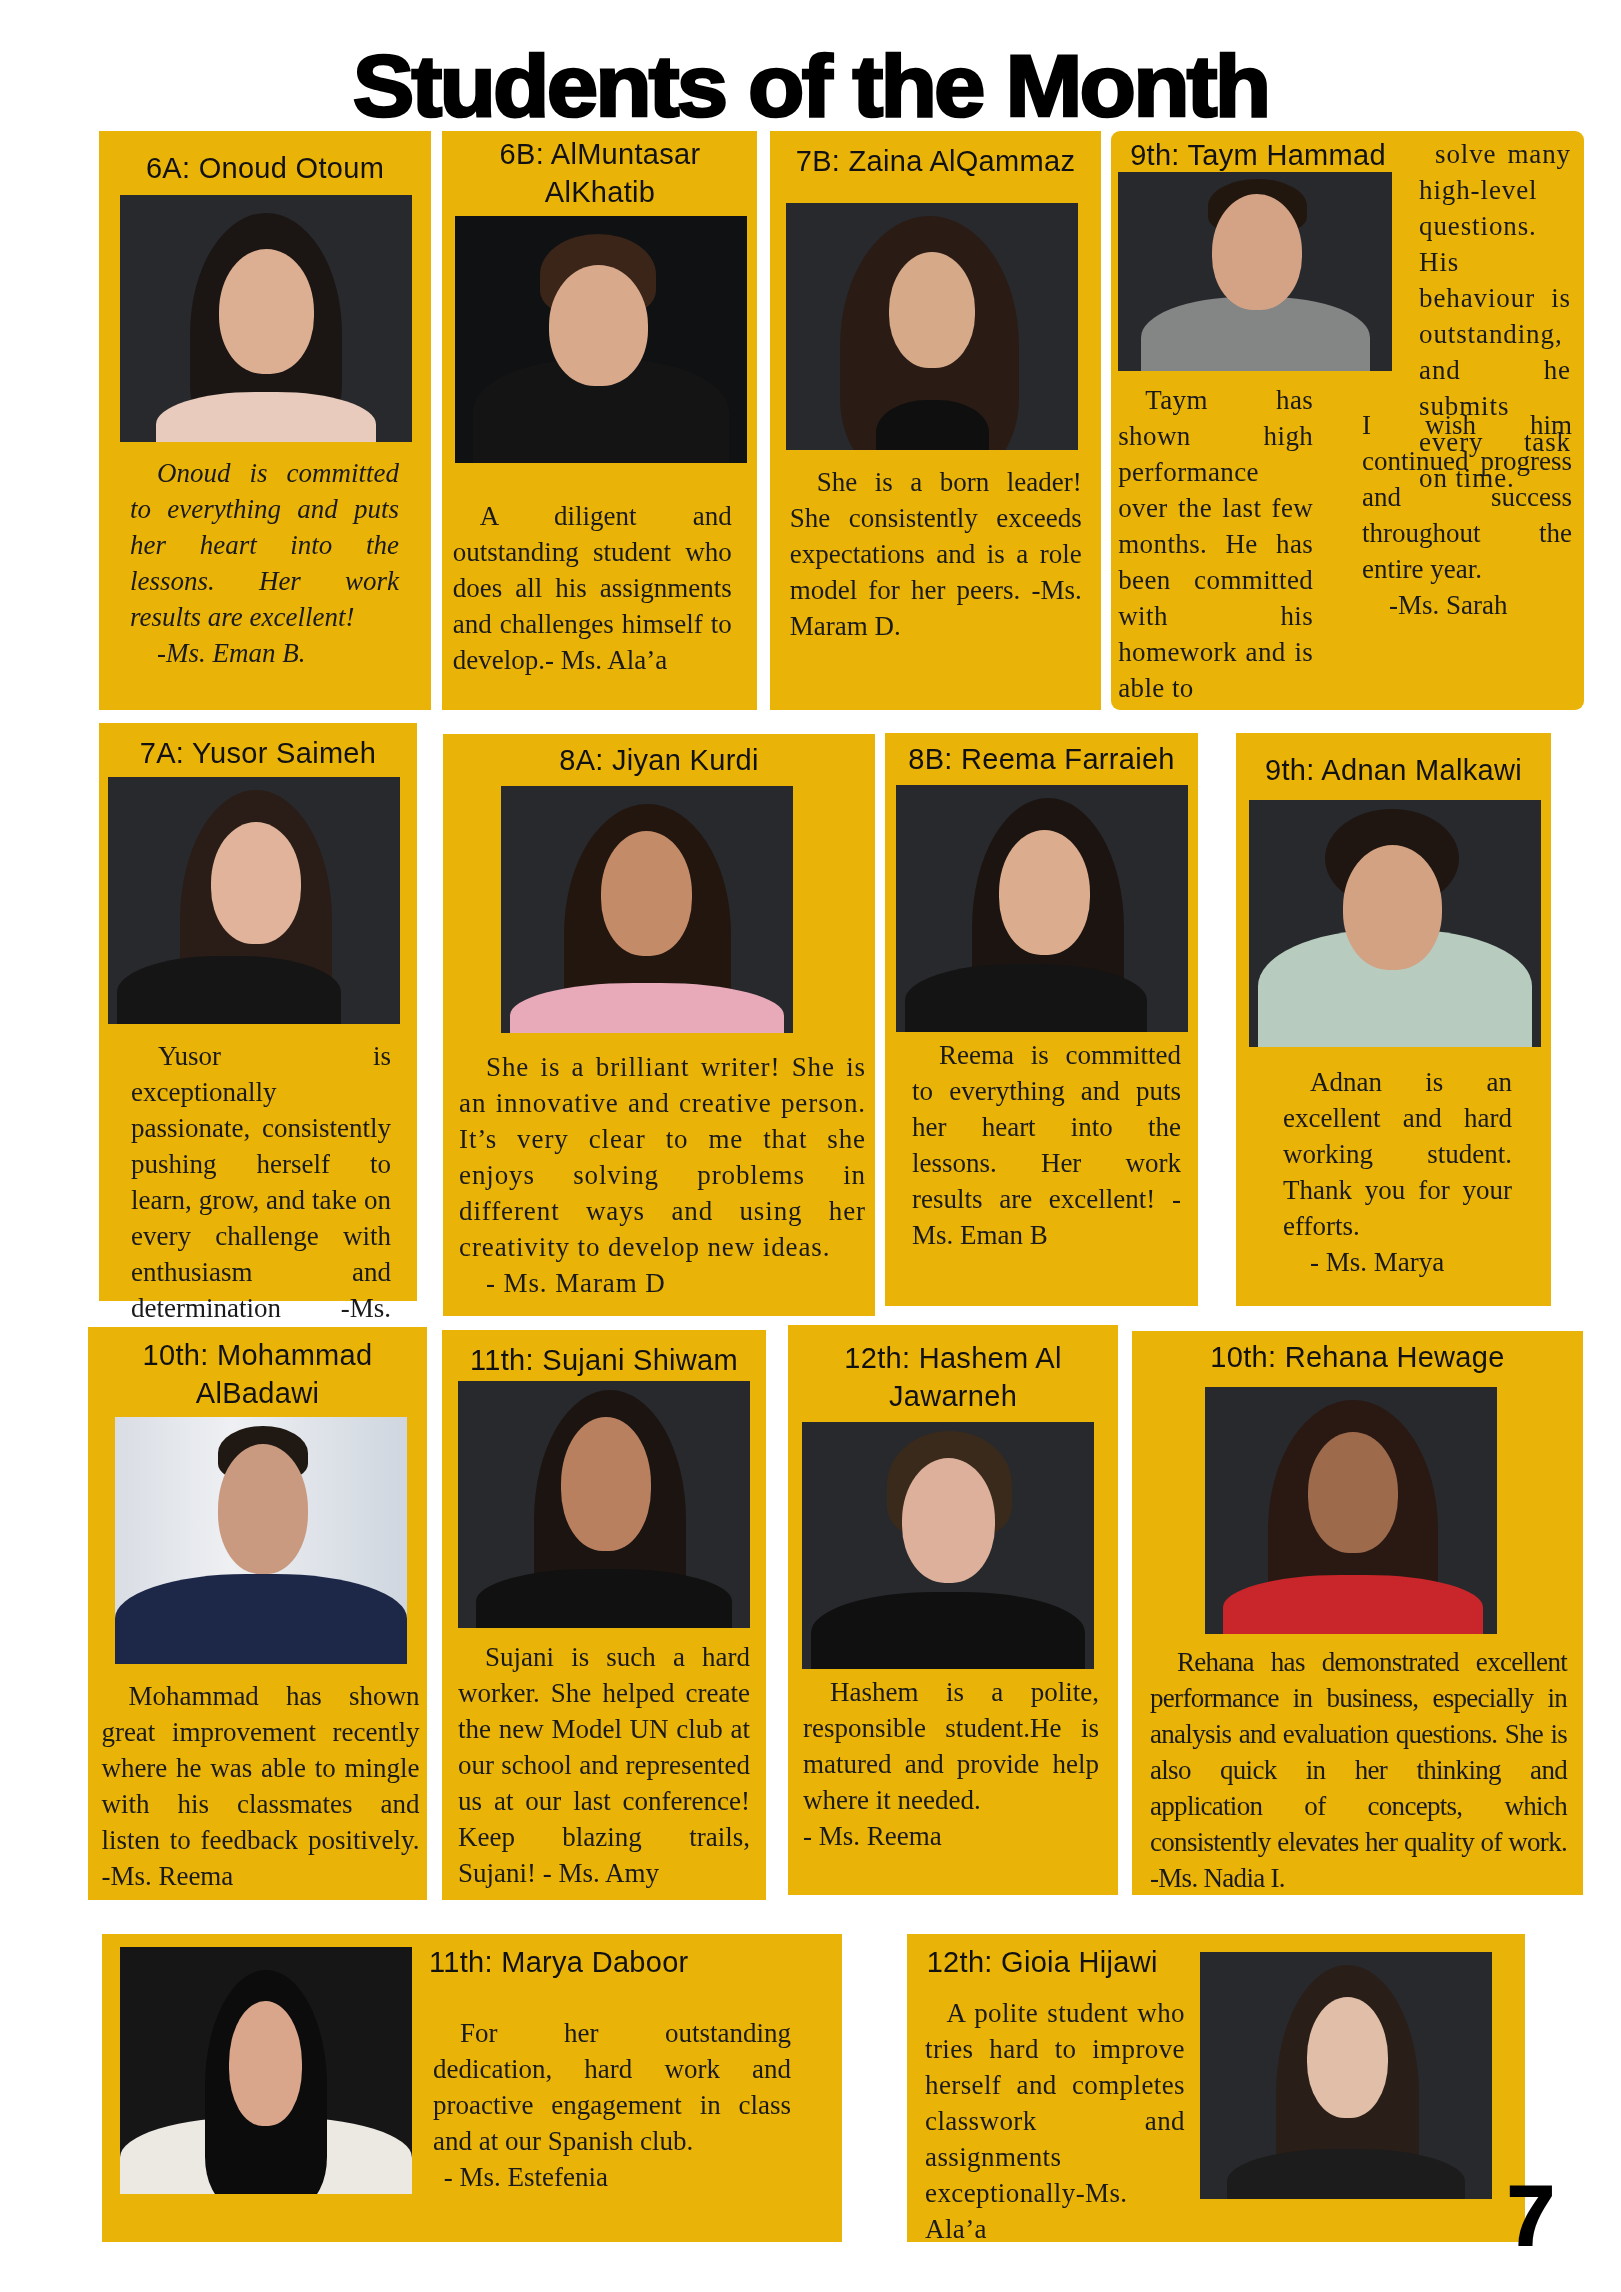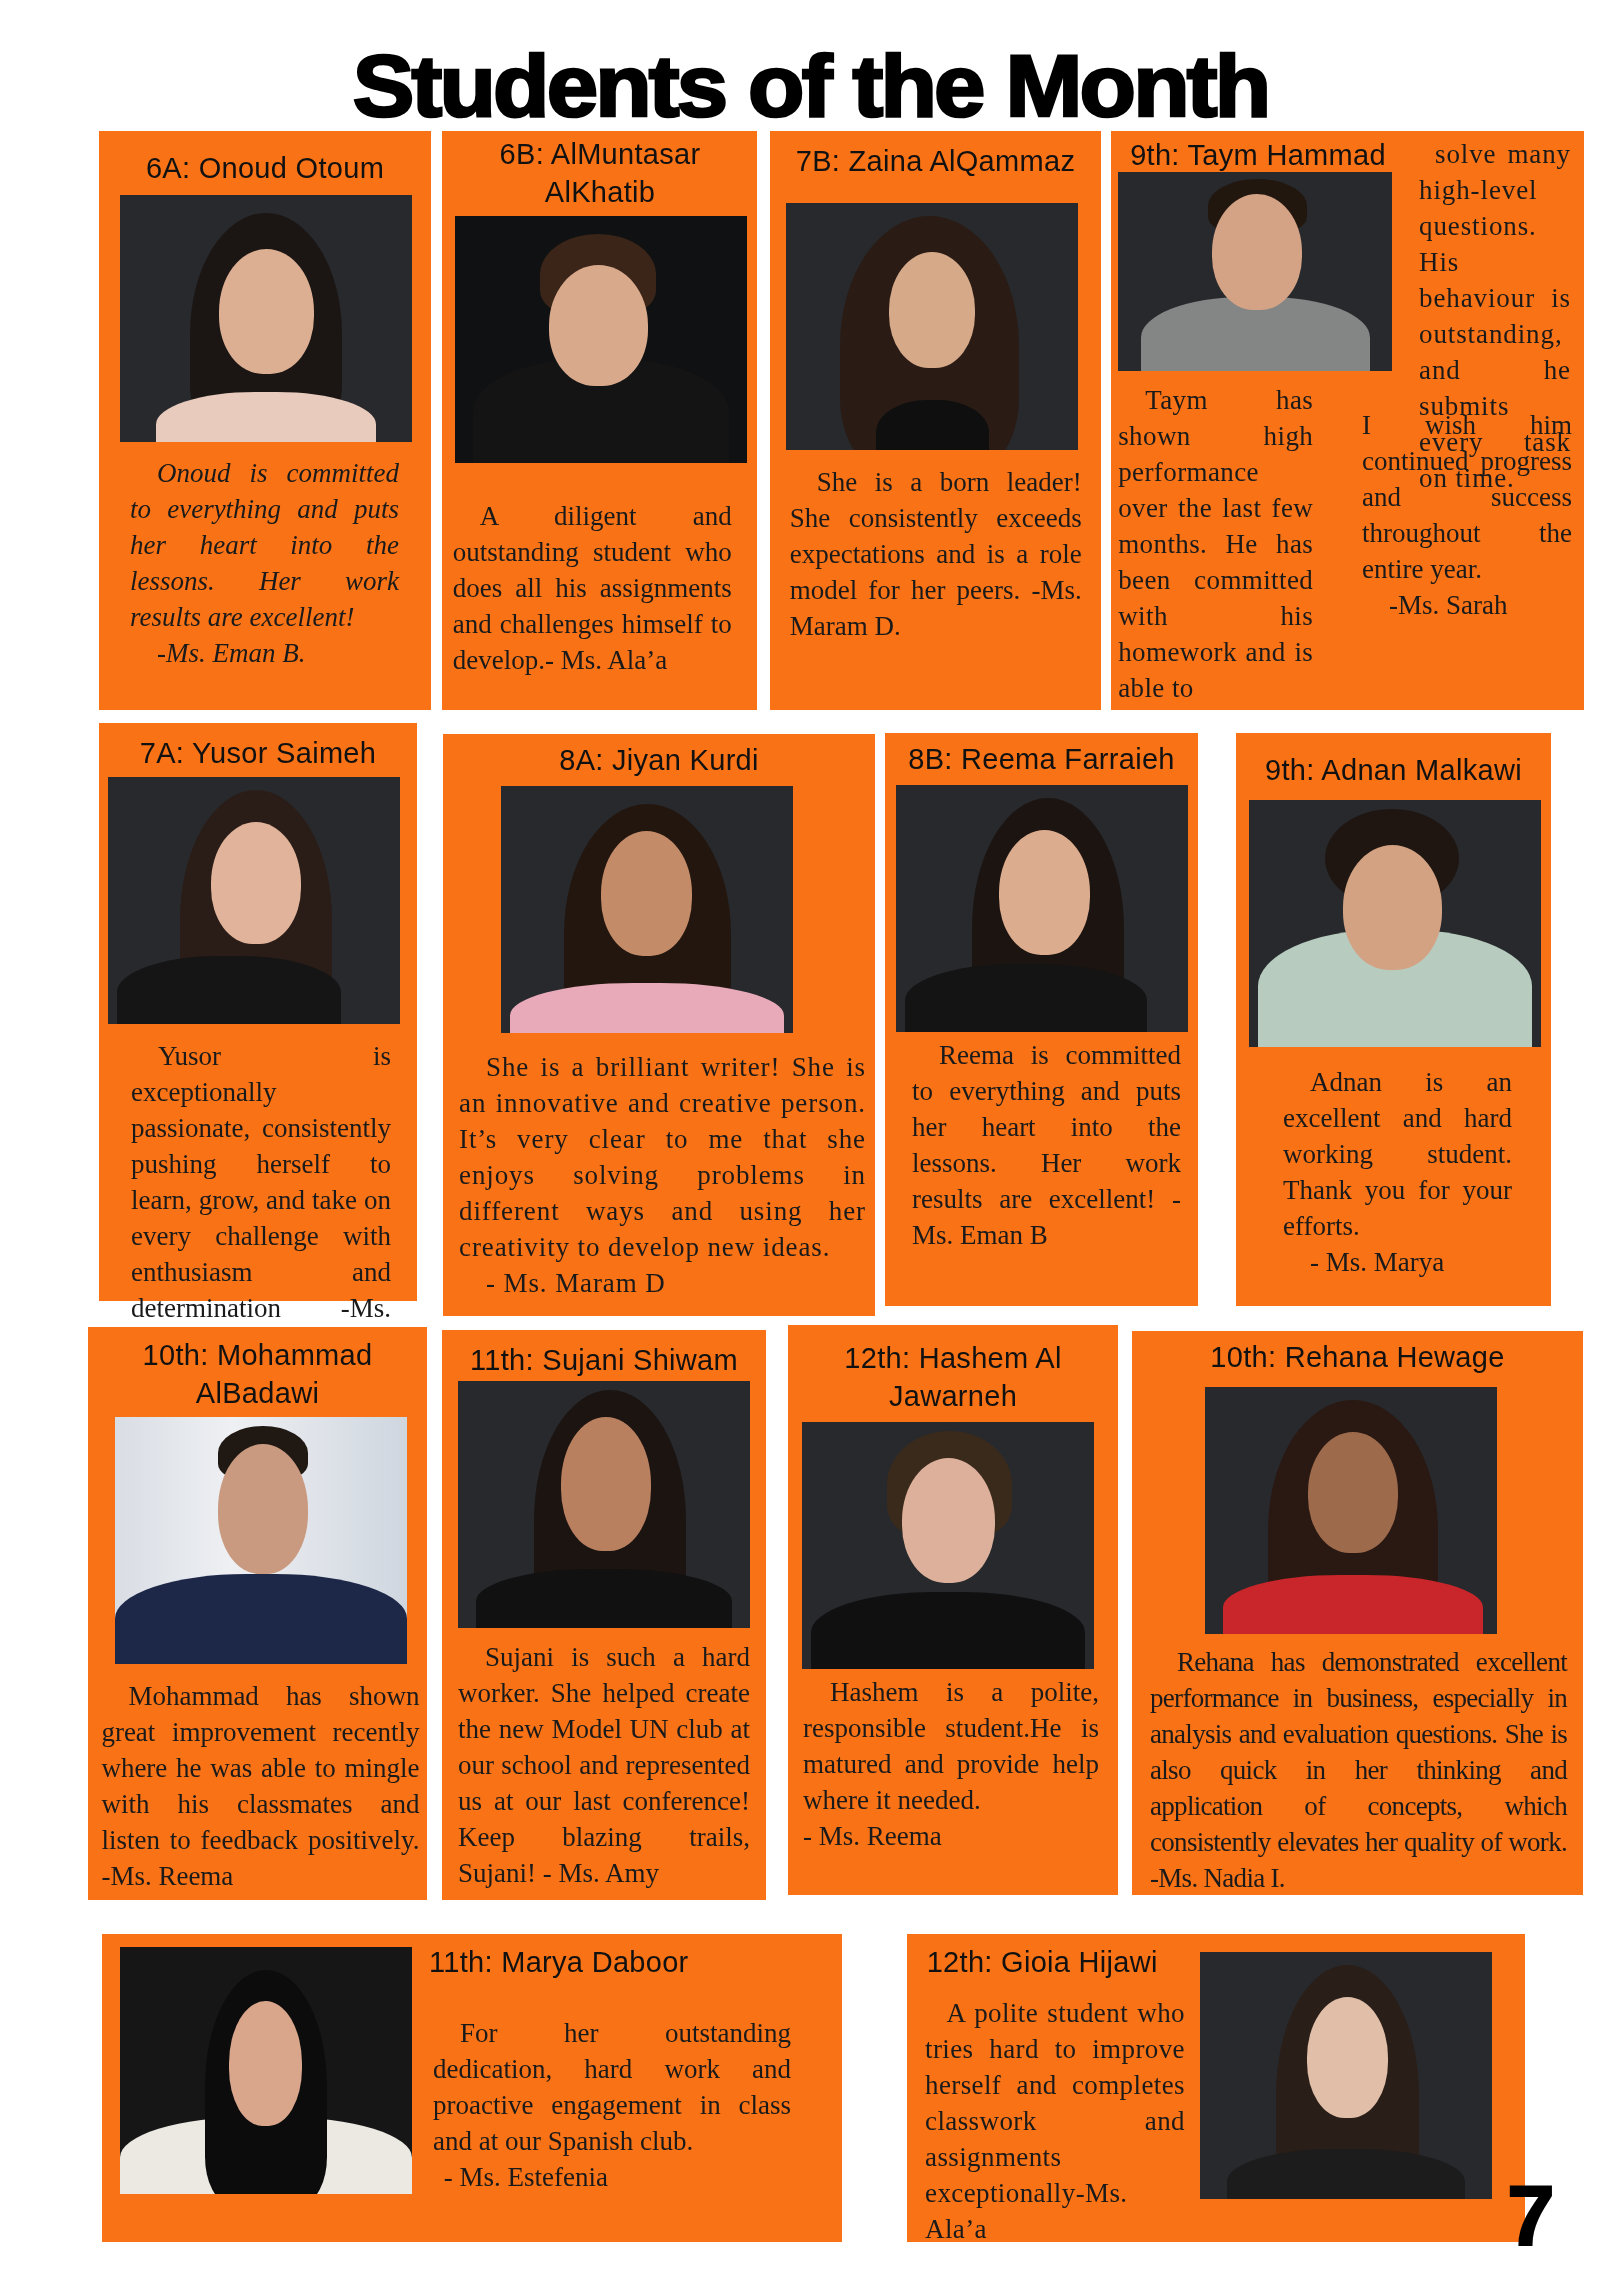--- a/index.html
+++ b/index.html
@@ -1,18 +1,18 @@
 <!DOCTYPE html>
 <html style="font-size:14.3px"><head>
 <meta charset="utf-8">
 <style>
   html, body { margin:0; padding:0; background:#ffffff; }
   body { width:1621px; height:2293px; position:relative; overflow:hidden; font-family:"Liberation Serif", serif; }
   .title { position:absolute; left:0; top:36px; width:1621px; text-align:center; font-family:"Liberation Sans", sans-serif; font-weight:900; font-size:88px; letter-spacing:-2.7px; color:#000; transform:scaleX(1.05); line-height:99px; -webkit-text-stroke:2.7px #000; }
-  .panel { position:absolute; background:#f97316; box-sizing:border-box; }
+  .panel { position:absolute; background:#eab308; box-sizing:border-box; }
   .name { position:absolute; font-family:"Liberation Sans", sans-serif; font-size:29px; color:#111; text-align:center; line-height:38px; letter-spacing:0.3px; }
   .photo { position:absolute; background:#27292d; overflow:hidden; }
   .photo .bg-light { position:absolute; inset:0; background:linear-gradient(90deg,#d9dde4,#eef0f3 40%,#cfd6df); }
   .photo .head { position:absolute; border-radius:50% 50% 46% 46%; }
   .photo .hair { position:absolute; border-radius:50% 50% 30% 30%; }
   .photo .body { position:absolute; border-radius:45% 45% 0 0; }
   .blurb { position:absolute; font-family:"Liberation Serif", serif; font-size:27px; line-height:36px; color:#1a1a1a; text-align:justify; hyphens:manual; }
   .blurb p { margin:0; text-indent:27px; }
   .blurb .sig { text-indent:0; padding-left:27px; text-align:left; }
   .pagenum { position:absolute; left:1507px; top:2172px; font-family:"Liberation Sans", sans-serif; font-weight:900; font-size:86px; color:#000; line-height:86px; -webkit-text-stroke:1.8px #000; }
@@ -48,21 +48,21 @@
 <div class="panel" style="left:770px;top:131px;width:331px;height:579px;">
   <div class="name" style="left:0;top:10.7px;width:331px;">7B: Zaina AlQammaz</div>
   <div class="photo" style="left:16px;top:72px;width:292px;height:247px;">
     <div class="hair" style="left:54px;top:13.4px;width:179px;height:260px;background:#2a1c15;"></div>
     <div class="body" style="left:90px;top:197px;width:113px;height:72px;background:#0f0f0f;"></div>
     <div class="head" style="left:103px;top:49px;width:86px;height:116px;background:#d6a989;"></div>
   </div>
   <div class="blurb" style="left:19.7px;top:333px;width:292px;text-indent:27px;">She is a born leader! She consistently exceeds expectations and is a role model for her peers. -Ms. Maram D.</div>
 </div>
 
-<div class="panel" style="left:1111px;top:131px;width:473px;height:579px;">
+<div class="panel" style="left:1111px;top:131px;width:473px;height:579px;border-radius:9px;">
   <div class="name" style="left:12.5px;top:5.4px;width:269px;">9th: Taym Hammad</div>
   <div class="photo" style="left:7.2px;top:41px;width:274px;height:199px;">
     <div class="body" style="left:22.4px;top:125px;width:229px;height:90px;background:#848585;"></div>
     <div class="hair" style="left:90px;top:7.2px;width:99px;height:54px;background:#22170f;"></div>
     <div class="head" style="left:94px;top:22.4px;width:90px;height:116px;background:#d4a386;"></div>
   </div>
   <div class="blurb" style="left:7.2px;top:251px;width:195px;text-indent:27px;letter-spacing:0.4px;">Taym has shown high performance over the last few months. He has been committed with his homework and is able to</div>
   <div class="blurb" style="left:308px;top:5.4px;width:152px;text-indent:16px;letter-spacing:0.9px;">solve many high-level questions. His behaviour is outstanding, and he submits every task on time.</div>
   <div class="blurb" style="left:251px;top:276px;width:210px;">
     <p style="text-indent:0;">I wish him continued progress and success throughout the entire year.</p>

